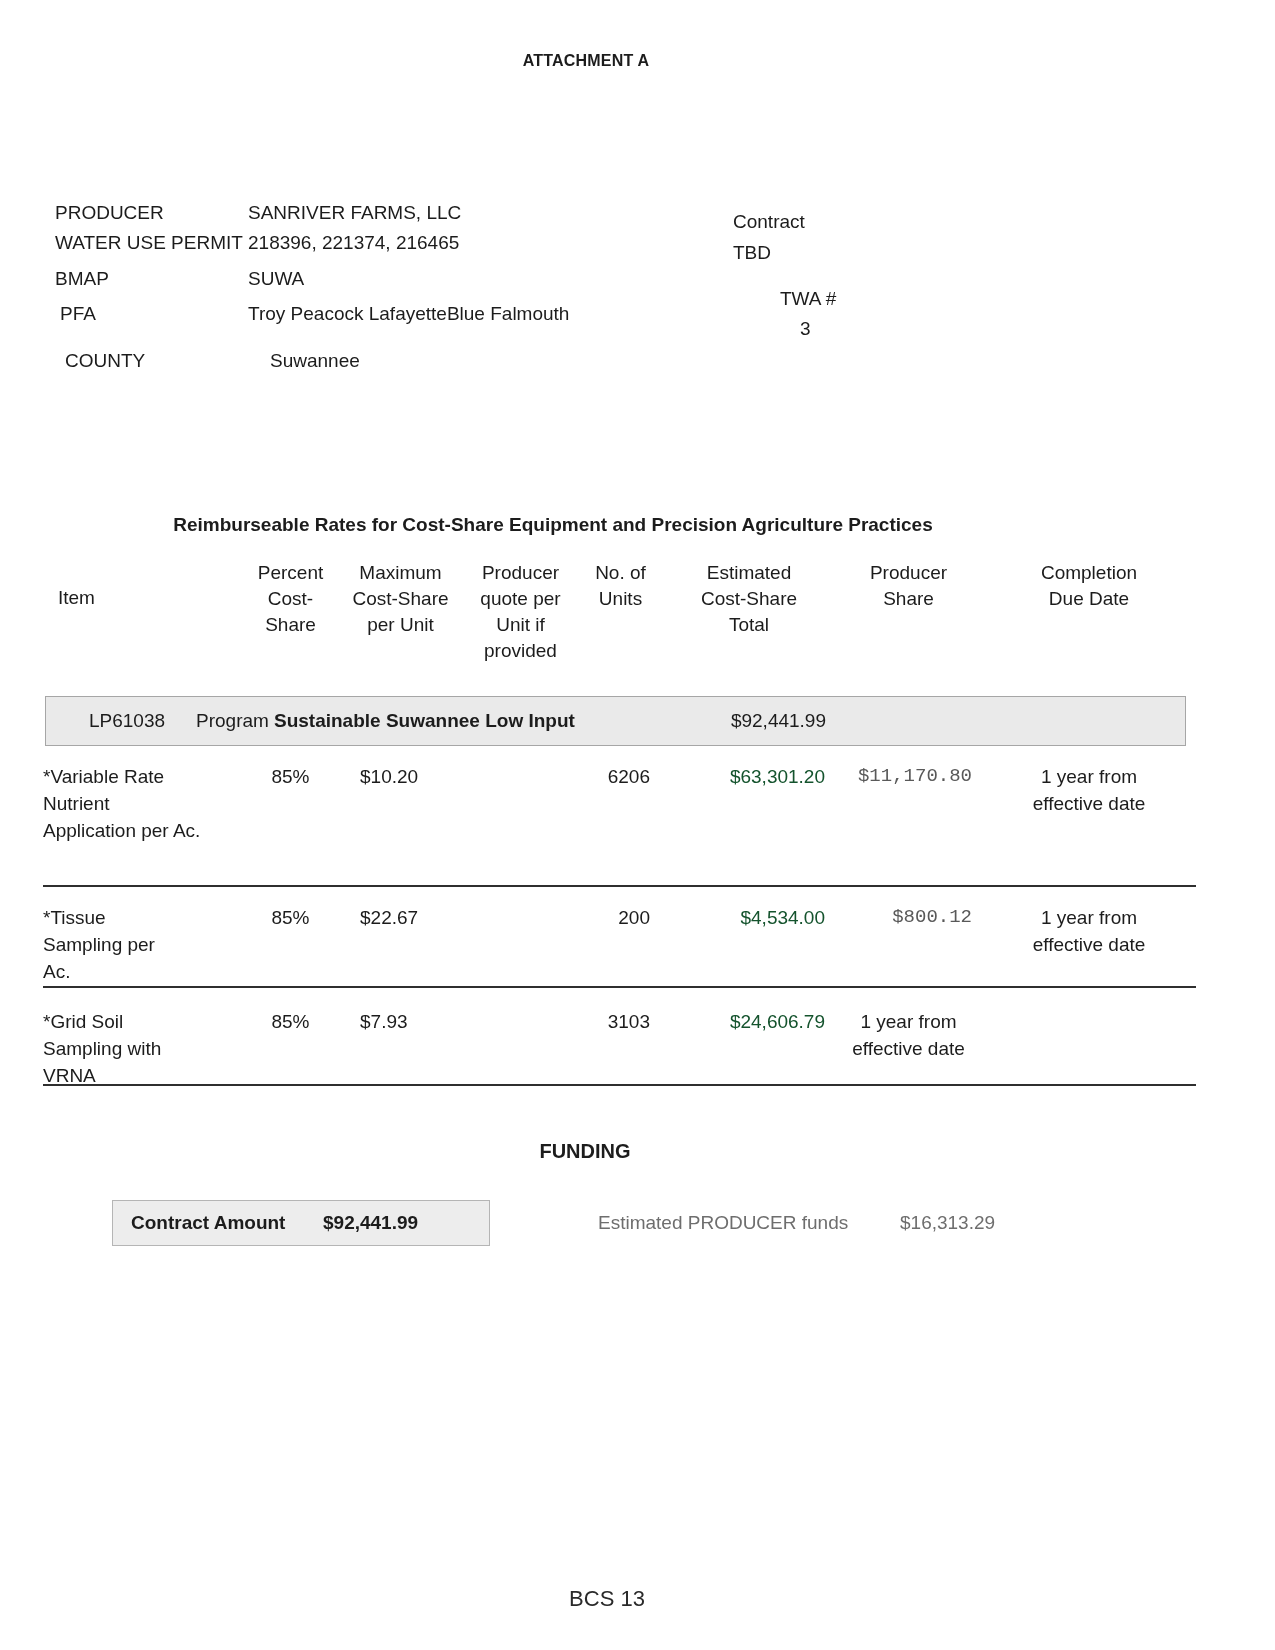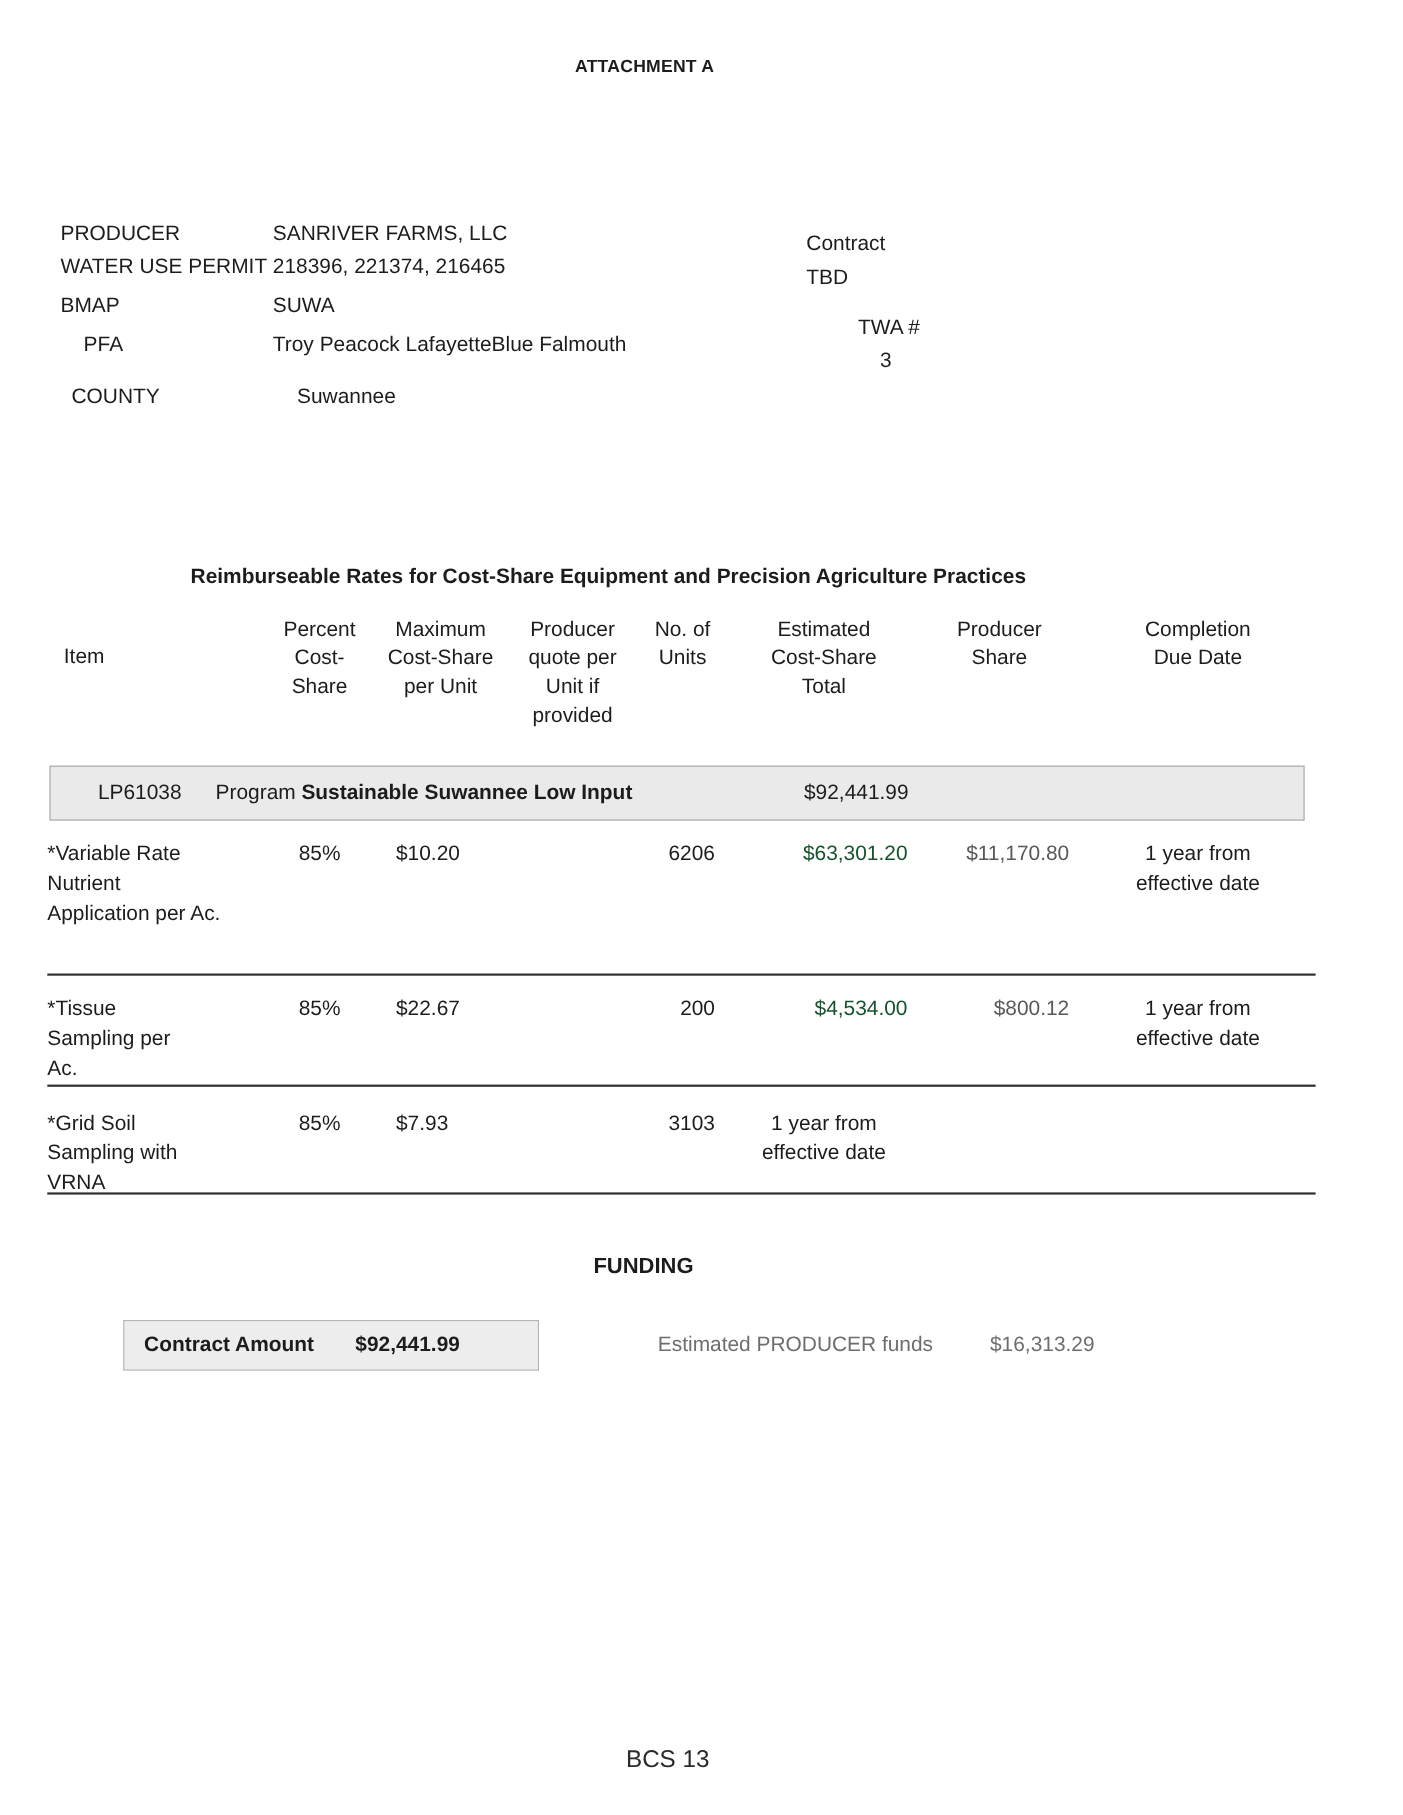--- a/index.html
+++ b/index.html
@@ -32,21 +32,21 @@
   .row2 { top:887px; height:101px; }
   .row2 .cell { padding-top:17px; }
   .row3 { top:988px; height:98px; }
   .row3 .cell { padding-top:20px; }
   .c-item    { text-align:left; }
   .c-percent { text-align:center; }
   .c-max     { text-align:left; padding-left:22px; box-sizing:border-box; }
   .c-quote   { text-align:center; }
   .c-units   { text-align:right; padding-right:13px; box-sizing:border-box; }
   .c-est     { text-align:right; padding-right:10px; box-sizing:border-box; color:#14532d; }
-  .c-share   { text-align:right; padding-right:10px; box-sizing:border-box; color:#595959; }
+  .c-share   { text-align:right; padding-right:10px; box-sizing:border-box; color:#595959;font-family:Liberation Mono, monospace; }
   .c-done    { text-align:center; }
 
   
   .band {
     left:45px; top:696px; width:1141px; height:50px;
     background:#eaeaea; border:1px solid #a6a6a6; box-sizing:border-box;
     font-size:19px;
   }
   .band > span { position:absolute; top:0; line-height:48px; }
   .band-code  { left:43px; }
@@ -80,21 +80,21 @@
   <div class="abs hdr-label" style="left:733px; top:211px;">Contract</div>
 
   <div class="abs hdr-label" style="left:55px; top:232px;">WATER USE PERMIT</div>
   <div class="abs hdr-value" style="left:248px; top:232px;">218396, 221374, 216465</div>
   <div class="abs hdr-value" style="left:733px; top:242px;">TBD</div>
 
   <div class="abs hdr-label" style="left:55px; top:268px;">BMAP</div>
   <div class="abs hdr-value" style="left:248px; top:268px;">SUWA</div>
   <div class="abs hdr-label" style="left:780px; top:288px;">TWA #</div>
 
-  <div class="abs hdr-label" style="left:76px; top:303px;">PFA</div>
+  <div class="abs hdr-label" style="left:60px; top:303px;">PFA</div>
   <div class="abs hdr-value" style="left:248px; top:303px;">Troy Peacock LafayetteBlue Falmouth</div>
   <div class="abs hdr-value" style="left:800px; top:318px;">3</div>
 
   <div class="abs hdr-label" style="left:65px; top:350px;">COUNTY</div>
   <div class="abs hdr-value" style="left:270px; top:350px;">Suwannee</div>
 
   <div class="abs table-title">Reimburseable Rates for Cost-Share Equipment and Precision Agriculture Practices</div>
 
   <div class="abs tgrid thead">
     <div class="cell c-item">Item</div>
@@ -155,20 +155,21 @@
   </div>
 
   <div class="abs tgrid trow row3">
     <div class="cell c-item pre">*Grid Soil
 Sampling with
 VRNA</div>
     <div class="cell c-percent">85%</div>
     <div class="cell c-max">$7.93</div>
     <div class="cell c-quote"></div>
     <div class="cell c-units">3103</div>
+    <div class="cell c-est">$24,606.79</div>
     <div class="cell c-done pre">1 year from
 effective date</div>
   </div>
 
   <div class="abs funding-title">FUNDING</div>
 
   <div class="abs amount-box">
     <span class="amount-label">Contract Amount</span>
     <span class="amount-value">$92,441.99</span>
   </div>

